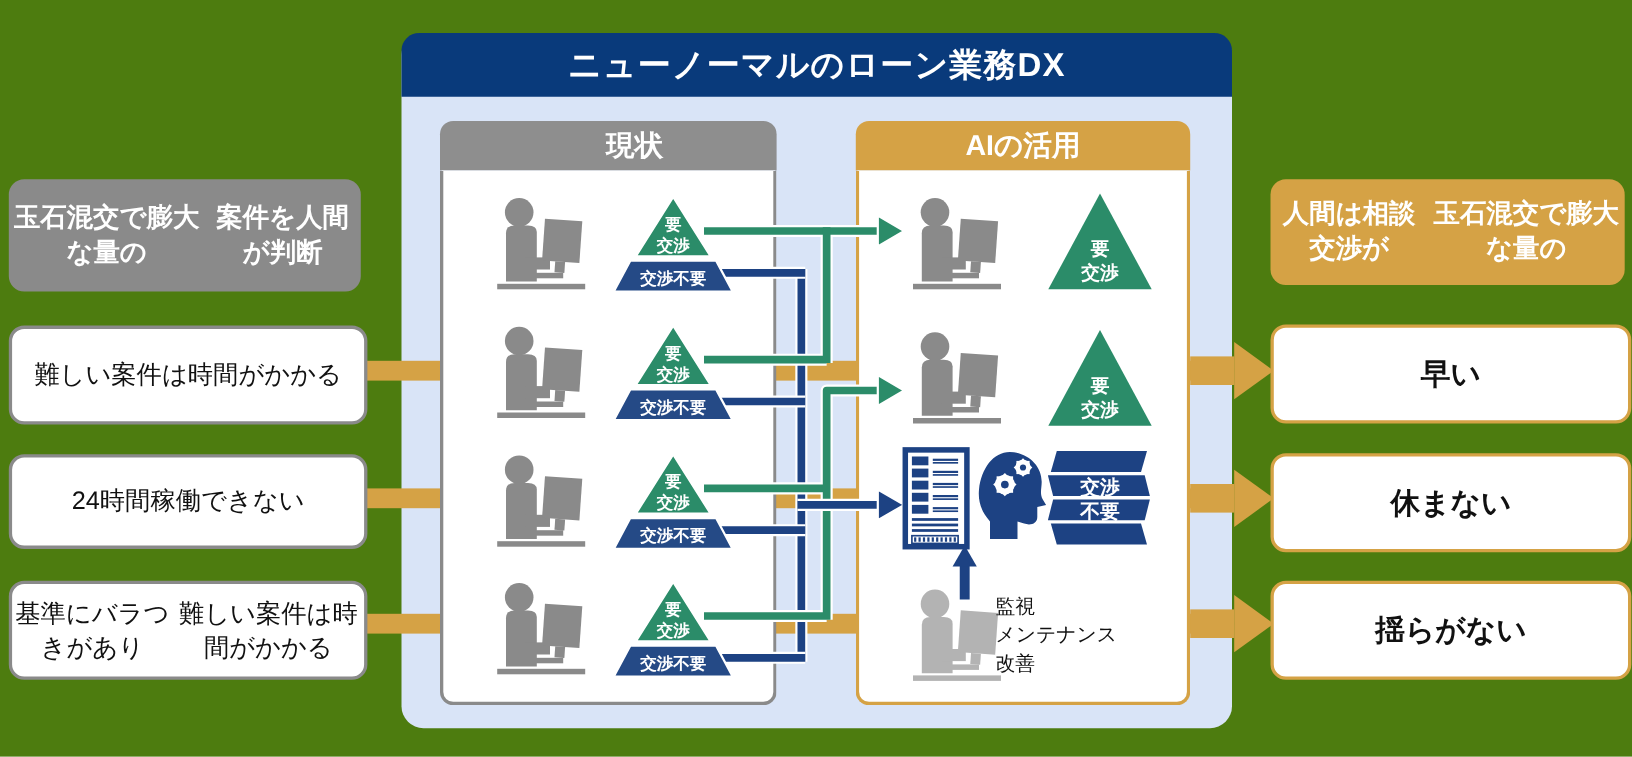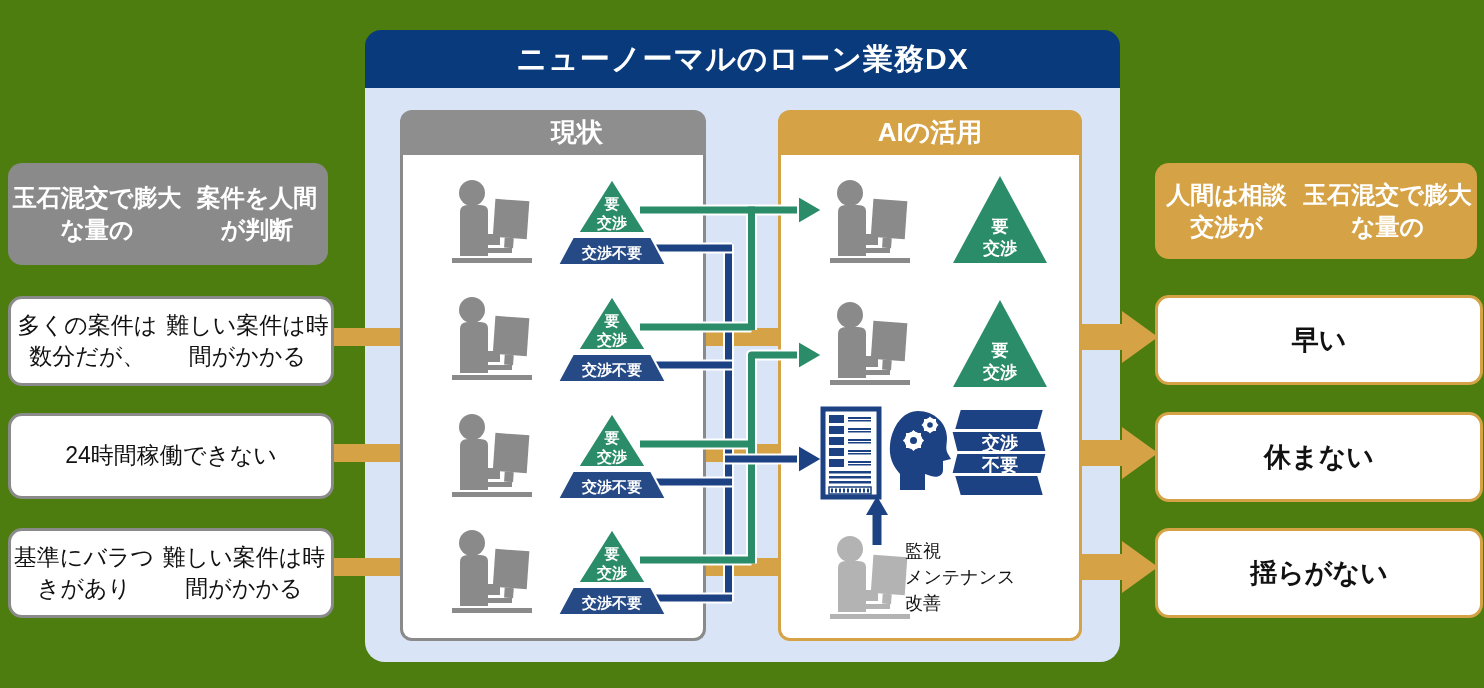--- a/index.html
+++ b/index.html
@@ -83,21 +83,20 @@
       <span>AIの活用</span>
     </div>
     <div class="innerbody"></div>
   </div>
 
   <div class="abs sidebox filled-gray" style="left:8px;top:163px;width:320px;height:102px;">
     <span>玉石混交で膨大な量の</span>
     <span>案件を人間が判断</span>
   </div>
   <div class="abs sidebox outline-gray" style="left:8px;top:296px;width:320px;height:84px;">
-    <span>多くの案件は数分だが、</span>
     <span>難しい案件は時間がかかる</span>
   </div>
   <div class="abs sidebox outline-gray" style="left:8px;top:413px;width:320px;height:80px;">
     <span>24時間稼働できない</span>
   </div>
   <div class="abs sidebox outline-gray" style="left:8px;top:528px;width:320px;height:84px;">
     <span>基準にバラつきがあり</span>
     <span>難しい案件は時間がかかる</span>
   </div>
 

